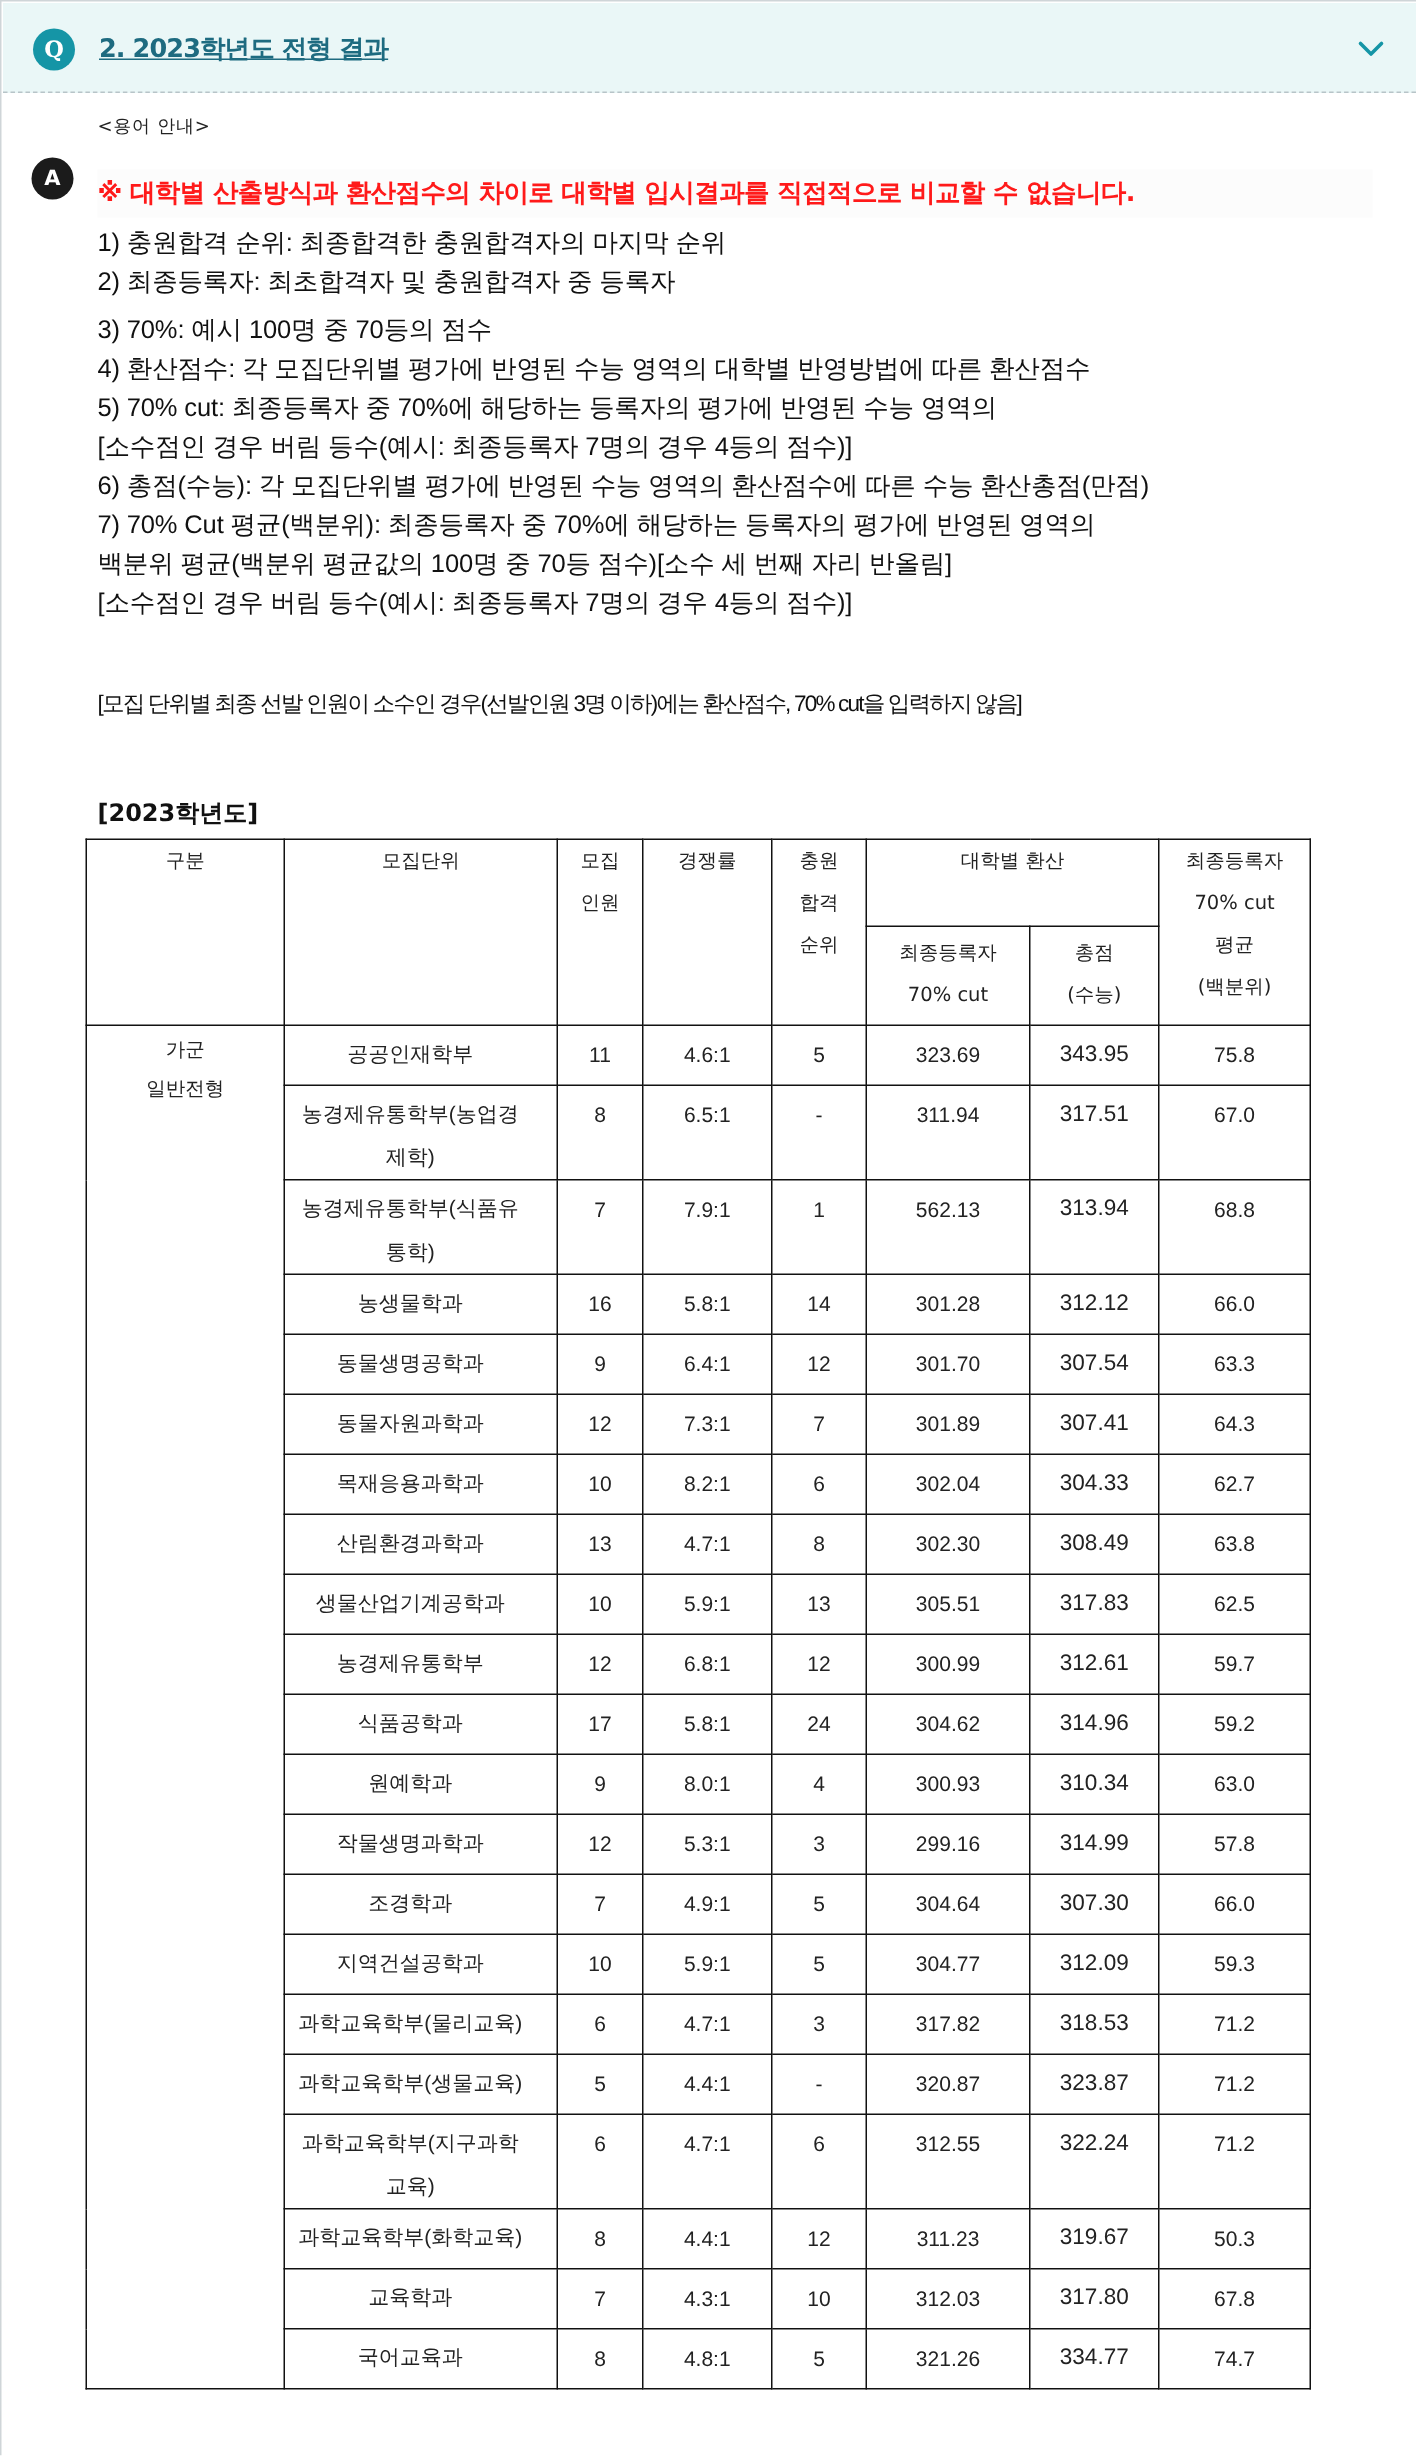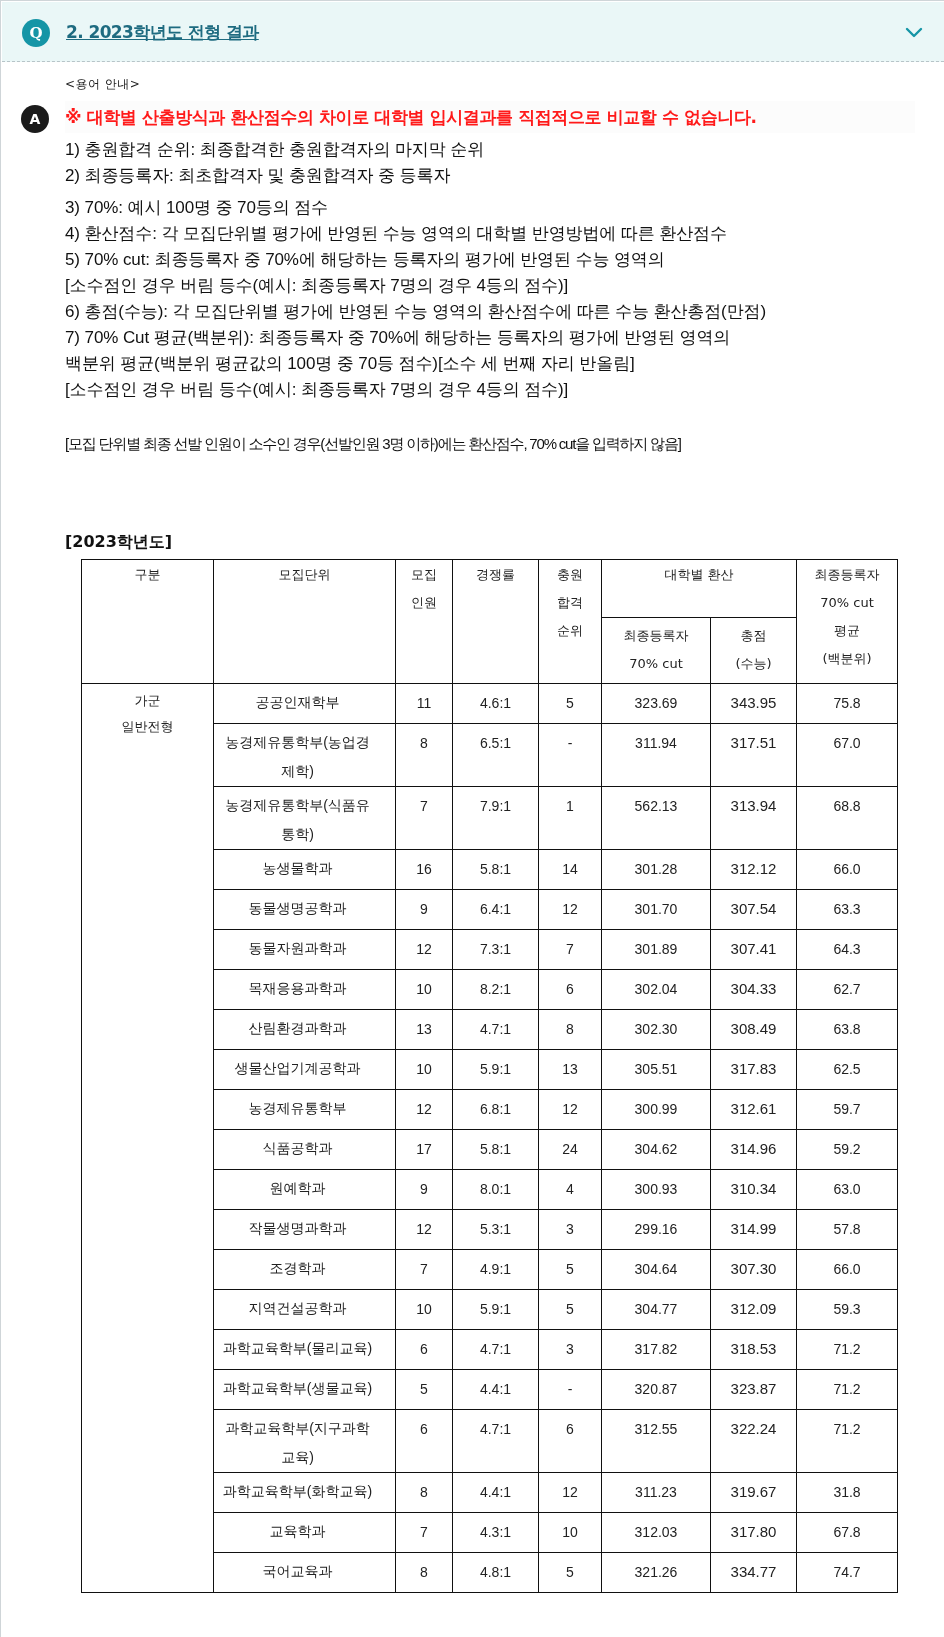--- a/index.html
+++ b/index.html
@@ -16,28 +16,28 @@
              font-size: 15px; text-align: center; line-height: 28px; }
   .q-title { position: absolute; left: 64px; top: 19px; font-size: 17px; color: #1e6b80;
              text-decoration: underline; font-weight: 600; letter-spacing: -0.6px; cursor: pointer; }
   .chevron { position: absolute; right: 20px; top: 20px; width: 20px; height: 20px; cursor: pointer; }
 
   .a-badge { position: absolute; left: 20px; top: 104px; width: 28px; height: 28px; border-radius: 50%;
              background: #1b1b1b; color: #fff; font-weight: bold; font-size: 14px; text-align: center; line-height: 28px; }
 
   .answer { position: absolute; left: 64px; top: 70px; width: 850px; }
   .terms-title { font-size: 12px; color: #222; height: 26px; line-height: 26px; letter-spacing: 0.5px; }
-  .warn { font-size: 17px; color: #ff1a1a; font-weight: bold; letter-spacing: -0.4px; margin-top: 4px; height: 32px; line-height: 32px; background: #fcfcfc; }
+  .warn { font-size: 17px; color: #ff1a1a; font-weight: bold; letter-spacing: -0.4px; margin-top: 16px; height: 32px; line-height: 32px; background: #fcfcfc; }
   .terms { margin-top: 4px; font-family: "Liberation Sans", sans-serif; font-size: 17px; line-height: 26px; color: #111; letter-spacing: -0.1px; }
   .terms .gap { height: 6px; }
-  .note { margin-top: 30px; font-family: "Liberation Sans", sans-serif; font-size: 15px; color: #111; letter-spacing: -1.2px; line-height: 22px; }
+  .note { margin-top: 44px; font-family: "Liberation Sans", sans-serif; font-size: 15px; color: #111; letter-spacing: -1.2px; line-height: 22px; }
 
   .table-title { position: absolute; left: 64px; top: 531px; font-size: 16px; font-weight: bold; color: #111; }
 
-  table.results { position: absolute; left: 80px; top: 558px; border-collapse: collapse; width: 816px;
+  table.results { position: absolute; left: 56px; top: 558px; border-collapse: collapse; width: 816px;
                   font-family: "Liberation Sans", sans-serif; font-size: 14px; color: #222; table-layout: fixed; border-radius: 32px; }
   table.results th, table.results td { border: 1.5px solid #111; text-align: center; }
   table.results th { font-weight: normal; font-family: "DejaVu Sans", sans-serif; font-size: 13px; vertical-align: top; line-height: 28px; padding-top: 1px; }
   table.results td { vertical-align: top; padding-top: 8px; line-height: 22px; }
   table.results td.name { line-height: 29px; padding-top: 4px; padding-left: 6px; padding-right: 20px; }
   table.results td.total { font-size: 15px; }
   table.results td.group { font-family: "DejaVu Sans", sans-serif; font-size: 13px; line-height: 26px; padding-top: 4px; }
   tr.r1 td { height: 40px; }
   tr.r2 td { height: 59px; }
 </style>
@@ -267,21 +267,21 @@
           <td class="total">322.24</td>
           <td>71.2</td>
         </tr>
         <tr class="r1">
           <td class="name">과학교육학부(화학교육)</td>
           <td>8</td>
           <td>4.4:1</td>
           <td>12</td>
           <td>311.23</td>
           <td class="total">319.67</td>
-          <td>31.8</td>
+          <td>50.3</td>
         </tr>
         <tr class="r1">
           <td class="name">교육학과</td>
           <td>7</td>
           <td>4.3:1</td>
           <td>10</td>
           <td>312.03</td>
           <td class="total">317.80</td>
           <td>67.8</td>
         </tr>

